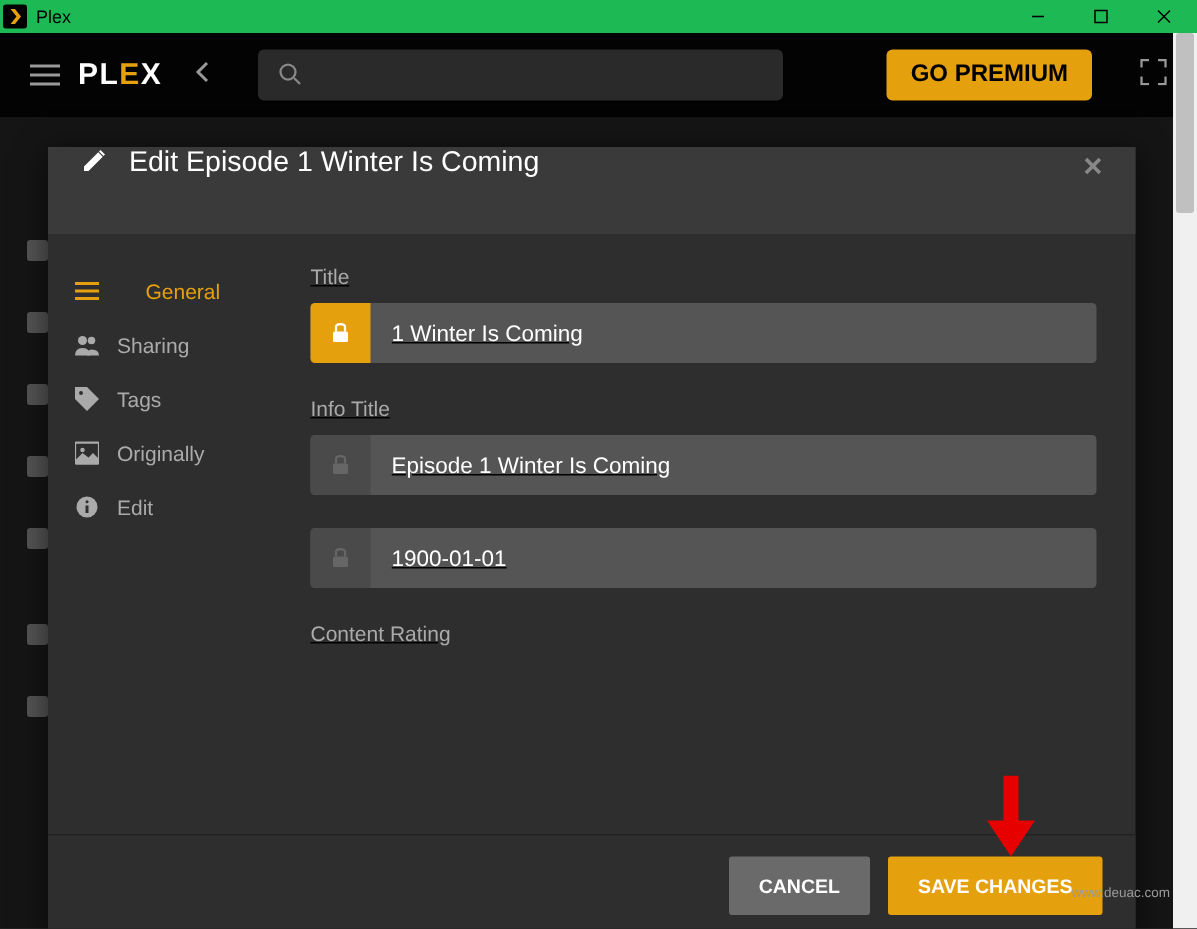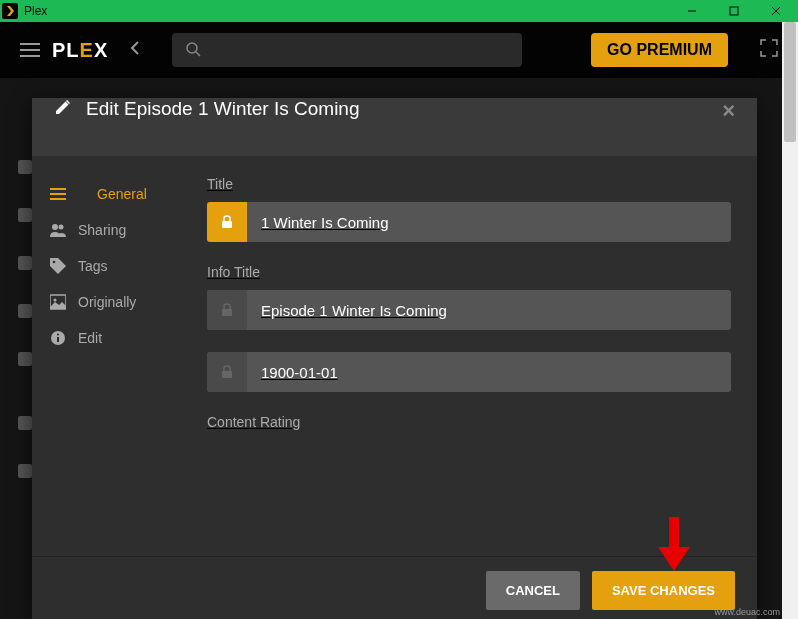--- a/index.html
+++ b/index.html
@@ -59,21 +59,21 @@
 .btn-cancel { background: #6a6a6a; color: #fff; }
 .btn-save { background: #e5a00d; color: #fff; }
 
 
 .red-arrow { position: absolute; left: 654px; top: 517px; z-index: 100; pointer-events: none; }
 
 
 .rscroll { position: absolute; right: 0; top: 22px; width: 16px; bottom: 0; background: #f0f0f0; }
 .rscroll-thumb { position: absolute; top: 0; left: 2px; width: 12px; height: 120px; background: #c0c0c0; border-radius: 2px; }
 
-.watermark { position: absolute; right: 18px; bottom: 2px; font-size: 9px; color: #999; }
+.watermark { position: absolute; right: 18px; bottom: 19px; font-size: 9px; color: #999; }
 </style>
 </head>
 <body>
 
 <div class="titlebar">
   <div class="titlebar-icon">
     <svg viewBox="0 0 10 10">
         <path d="M2 0 L6 5 L2 10 L5 10 L9 5 L5 0 Z" fill="#e5a00d"></path>
       </svg>
   </div>

